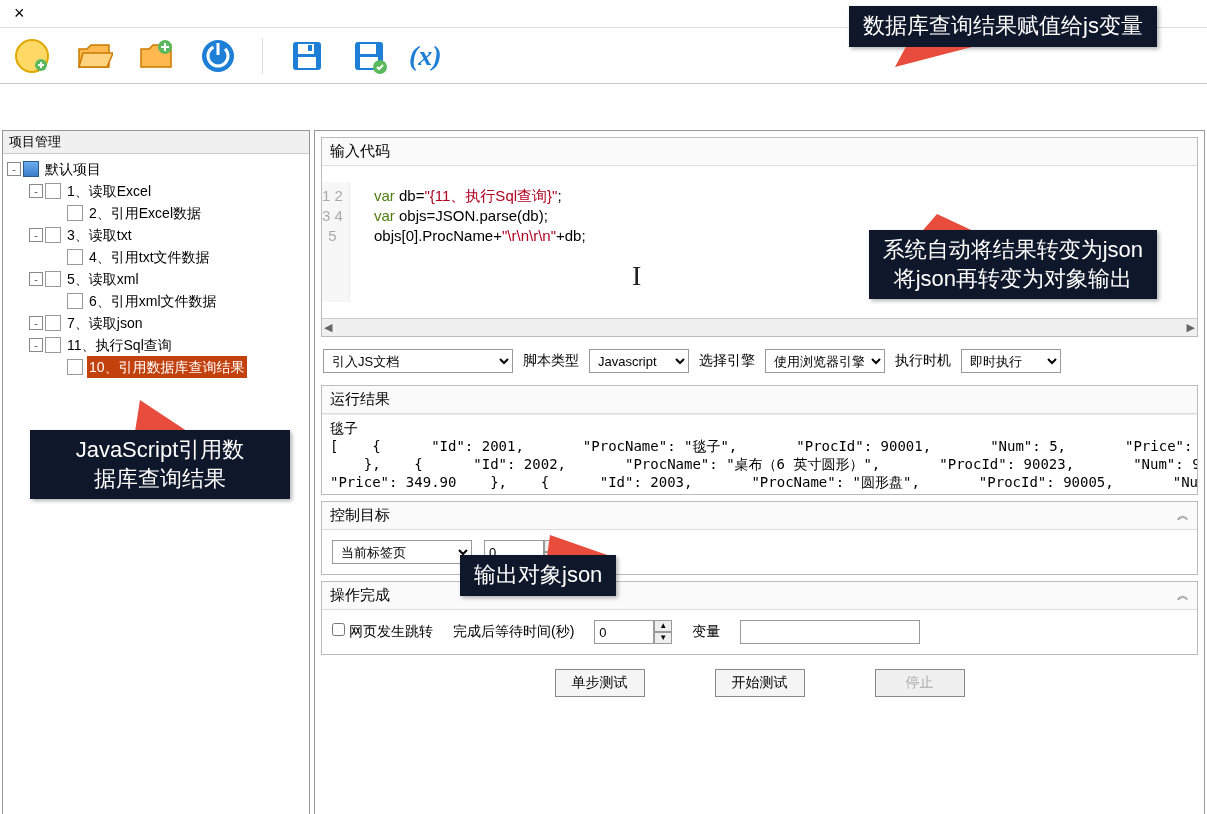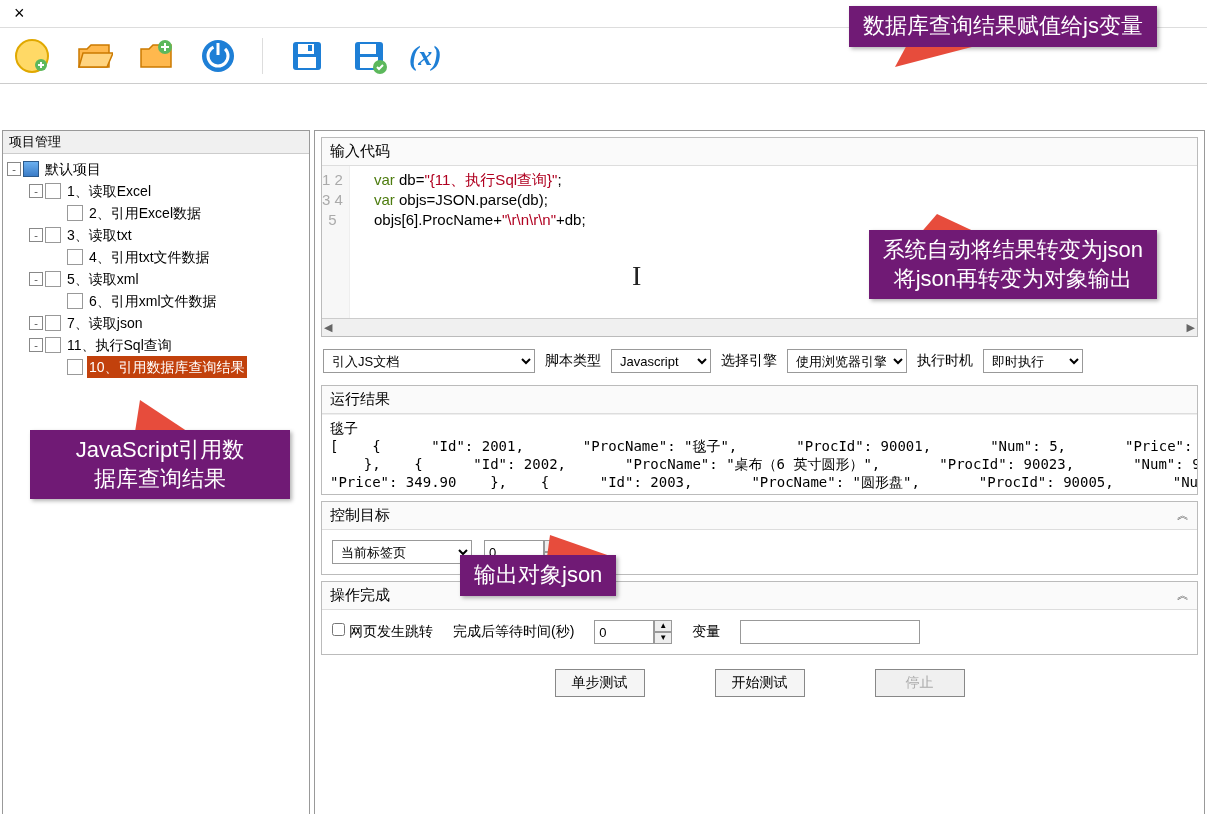--- a/index.html
+++ b/index.html
@@ -21,35 +21,35 @@
 .tree { padding:4px 4px; font-size:14px; line-height:22px; overflow:auto; flex:1; }
 .tree-exp { width:14px; height:14px; border:1px solid #888; display:inline-flex; align-items:center; justify-content:center; font-size:11px; line-height:1; margin-right:2px; cursor:pointer; color:#555; font-family:monospace; }
 .tree-ficon { width:16px; height:16px; display:inline-block; border:1px solid #999; background:#fff; margin-right:4px; }
 .tree-ficon.display { background:linear-gradient(#6bb0f0,#3a7cc7); border-color:#2b5a8c; }
 .tree-label { padding:0 2px; cursor:pointer; }
 .tree-label.sel { background:#c2410c; color:#fff; }
 .tree-dots { color:#888; letter-spacing:-1px; font-family:monospace; }
 .tree-row { display:flex; align-items:center; }
 
 .right-panel { flex:1; border:1px solid #999; margin:2px; padding:6px; display:flex; flex-direction:column; gap:6px; overflow:hidden; }
-.section { border:1px solid #bbb; }
+.section { border:1px solid #bbb;gap:16px; }
 .sec-title { padding:4px 8px; font-size:15px; background:#fafafa; border-bottom:1px solid #ddd; display:flex; justify-content:space-between; align-items:center; }
 .chev { font-size:12px; color:#666; }
 
 .code-area { height:200px; display:flex; flex-direction:column; }
 .code-body { flex:1; display:flex; background:#fff; font-family:Consolas,monospace; font-size:15px; }
 .gutter { width:28px; background:#f7f7f7; border-right:1px solid #eee; text-align:center; color:#aaa; padding:4px 6px 0 0; line-height:20px; }
 .codelines { flex:1; padding:4px 8px 0 24px; line-height:20px; white-space:pre; }
 .kw { color:#4d7c0f; }
 .str { color:#b00020; }
 .code-scroll { height:18px; background:#f0f0f0; border-top:1px solid #ccc; display:flex; align-items:center; justify-content:space-between; padding:0 2px; font-size:11px; color:#666; }
 
 .toolbar-row { display:flex; align-items:center; gap:10px; padding:6px 2px; font-size:14px; }
 select,input[type=text],input[type=number] { border:1px solid #999; background:#fff; font-size:13px; padding:2px 4px; height:24px; }
-.combo-lg { width:212px; }
+.combo-lg { width:190px; }
 .combo-md { width:100px; }
 .combo-md2 { width:120px; }
 
 .result-area { height:110px; }
 .result-body { font-family:"SimSun",monospace; font-size:14px; padding:4px 8px; height:80px; overflow:hidden; border-top:1px solid #eee; line-height:18px; white-space:pre; }
 
 .ctl-body { padding:10px; display:flex; align-items:center; gap:12px; }
 .spin-wrap { display:inline-flex; }
 .spin-btns { display:flex; flex-direction:column; }
 .spin-btns button { width:18px; height:12px; font-size:8px; line-height:1; border:1px solid #999; background:#eee; padding:0; }
@@ -57,21 +57,21 @@
 .op-body { padding:10px; display:flex; align-items:center; gap:20px; font-size:14px; }
 .op-body input[type=checkbox] { margin-right:4px; }
 
 .btn-row { display:flex; justify-content:center; gap:70px; padding:8px 0 4px; }
 .btn { width:90px; height:28px; border:1px solid #888; background:#f5f5f5; cursor:pointer; font-size:14px; }
 .btn.disabled { color:#aaa; background:#f0f0f0; cursor:default; }
 
 .statusbar { height:20px; border-top:1px solid #ccc; padding:0 6px; font-size:13px; display:flex; align-items:center; justify-content:space-between; background:#f8f8f8; }
 .grip { color:#aaa; font-size:14px; }
 
-.callout { position:absolute; background:#701a75; color:#fff; font-size:22px; padding:6px 14px; text-align:center; line-height:1.3; box-shadow:2px 2px 4px rgba(0,0,0,0.3); }
+.callout { position:absolute; background:#0f172a; color:#fff; font-size:22px; padding:6px 14px; text-align:center; line-height:1.3; box-shadow:2px 2px 4px rgba(0,0,0,0.3); }
 .callout::after { content:""; position:absolute; width:0; height:0; }
 .callout.top-right { top:6px; right:50px; }
 .callout.top-right::after { top:100%; left:40px; border:20px solid transparent; border-top-color:#e74c3c; border-left-width:6px; border-right-width:60px; transform:skewX(-40deg); }
 .callout.mid-right { top:230px; right:50px; }
 .callout.mid-right::after { bottom:100%; left:60px; border:16px solid transparent; border-bottom-color:#e74c3c; border-left-width:8px; border-right-width:40px; transform:skewX(-20deg); }
 .callout.left { top:430px; left:30px; width:260px; }
 .callout.left::after { bottom:100%; left:100px; border:30px solid transparent; border-bottom-color:#e74c3c; border-left-width:10px; border-right-width:40px; transform:skewX(10deg); }
 .callout.bottom { top:555px; left:460px; }
 .callout.bottom::after { bottom:100%; left:80px; border:20px solid transparent; border-bottom-color:#e74c3c; border-left-width:10px; border-right-width:50px; transform:skewX(20deg); }
 
@@ -207,21 +207,21 @@
           <span>输入代码</span>
         </div>
       <div class="code-body">
         <div class="gutter" id="gutter">1
 2
 3
 4
 5</div>
         <div class="codelines"><span class="kw">var</span><span> db=</span><span class="str">"{11、执行Sql查询}"</span><span>;</span>
 <span class="kw">var</span><span> objs=JSON.parse(db);</span>
-<span>objs[6].ProcName+</span><span class="str">"\r\n\r\n"</span><span>+db;</span>
+<span>objs[0].ProcName+</span><span class="str">"\r\n\r\n"</span><span>+db;</span>
 
 </div>
       </div>
       <div class="code-scroll">
           <span>◀</span>
           <span>▶</span>
         </div>
     </div>
 
     <div class="toolbar-row">

